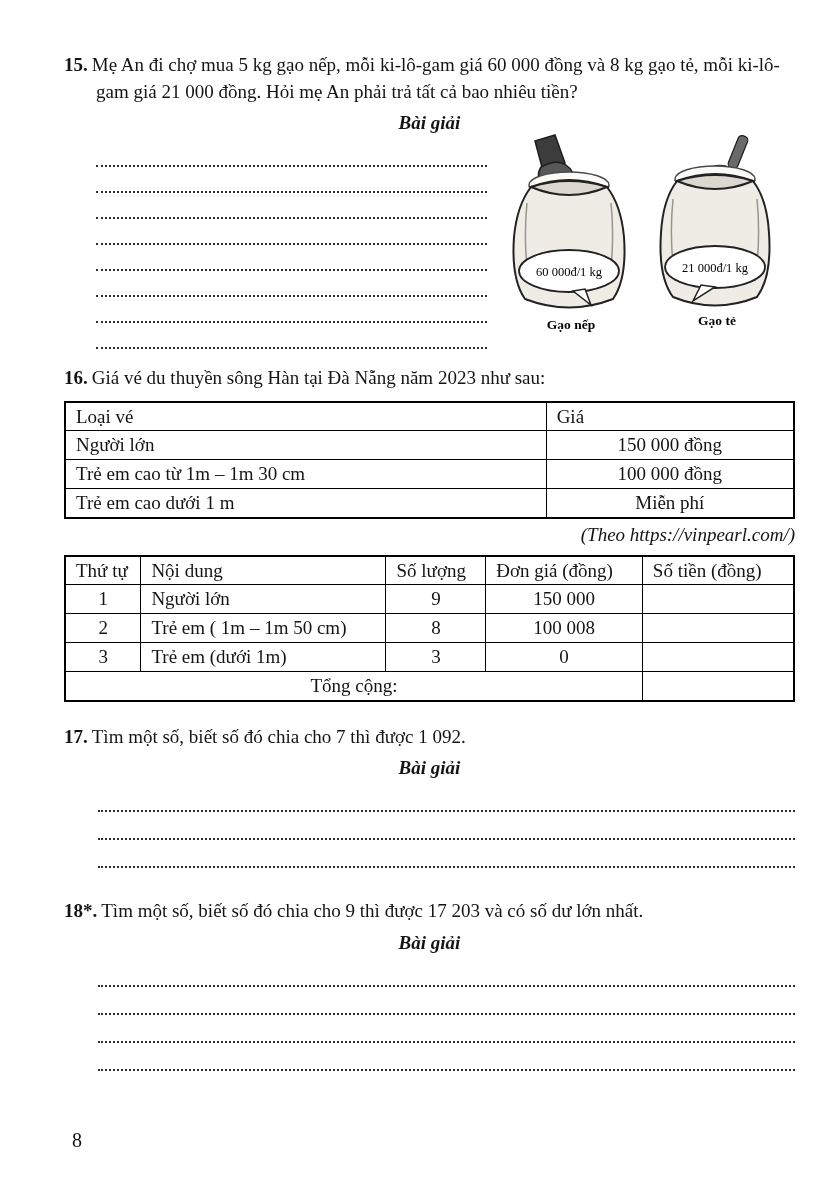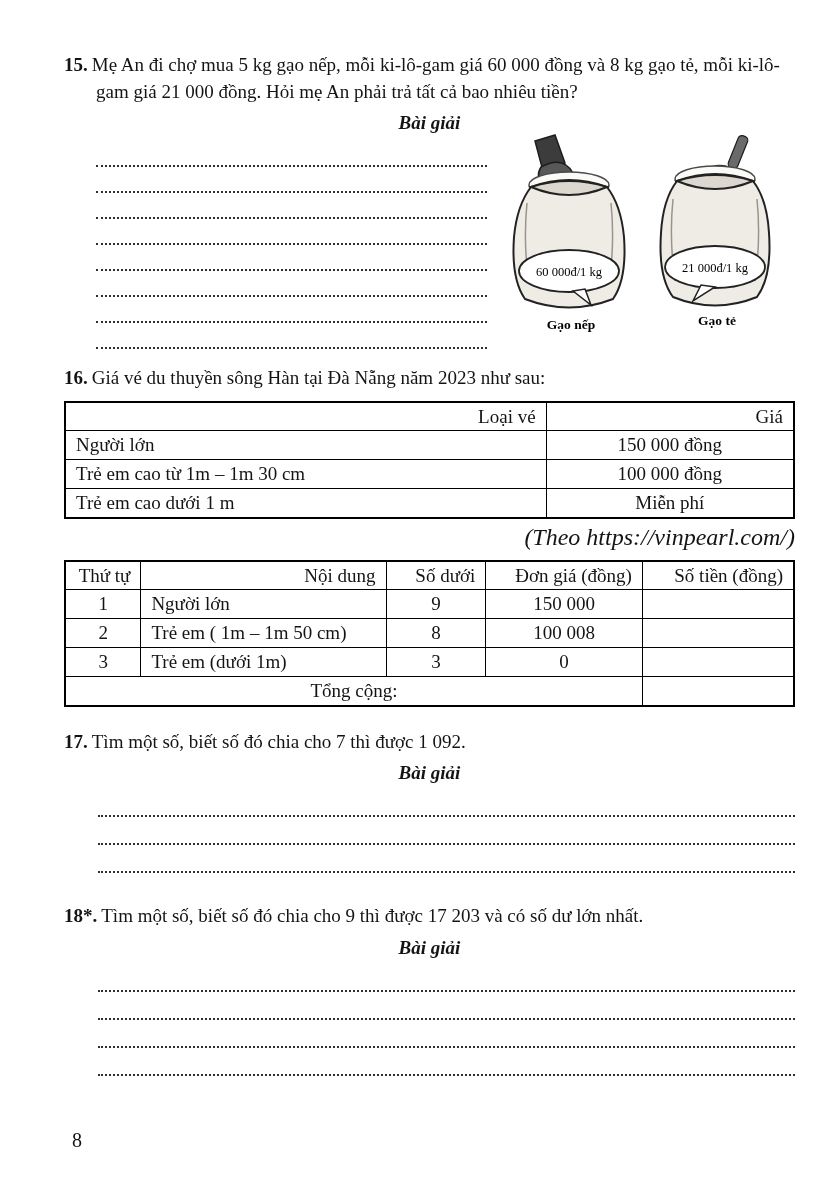--- a/index.html
+++ b/index.html
@@ -25,35 +25,35 @@
   .answer-lines { margin-left:34px; margin-top:2px; }
   .answer-lines .dotted-line { height:28px; }
 
   .figure-col { width:302px; margin-left:6px; margin-top:-6px; }
 
   table {
     width:100%; border-collapse:collapse; border:2px solid #000;
     margin-top:9px; font-size:19px;
   }
   td, th { border:1px solid #000; padding:2px 10px; font-weight:normal; height:29px; }
-  th { text-align:right; }
+  th { text-align:left; }
   .cell-left { text-align:left; }
   .cell-center { text-align:center; }
 
   .price-table col.c1 { width:66%; }
   .price-table col.c2 { width:34%; }
 
   .fill-table col.f1 { width:76px; }
   .fill-table col.f2 { width:246px; }
   .fill-table col.f3 { width:100px; }
   .fill-table col.f4 { width:157px; }
   .fill-table col.f5 { width:152px; }
 
   .source-line {
-    text-align:right; font-style:italic; margin-top:5px; font-size:24px;
+    text-align:right; font-style:italic; margin-top:5px; font-size:19px;
   }
   .instruction { margin:9px 0 0 32px; }
 
   .section { margin-top:0; }
   .mt-16 { margin-top:16px; }
   .mt-22 { margin-top:22px; }
   .mt-30 { margin-top:30px; }
 
   .page-number {
     position:absolute; left:72px; bottom:48px; font-size:20px;
@@ -166,21 +166,21 @@
           <col class="f1">
           <col class="f2">
           <col class="f3">
           <col class="f4">
           <col class="f5">
         </colgroup>
       <tbody>
           <tr>
         <th>Thứ tự</th>
         <th>Nội dung</th>
-        <th>Số dưới</th>
+        <th>Số lượng</th>
         <th>Đơn giá (đồng)</th>
         <th>Số tiền (đồng)</th>
       </tr>
       <tr>
         <td class="cell-center">1</td>
         <td class="cell-left">Người lớn</td>
         <td class="cell-center">9</td>
         <td class="cell-center">150 000</td>
         <td class="cell-center"></td>
       </tr>

